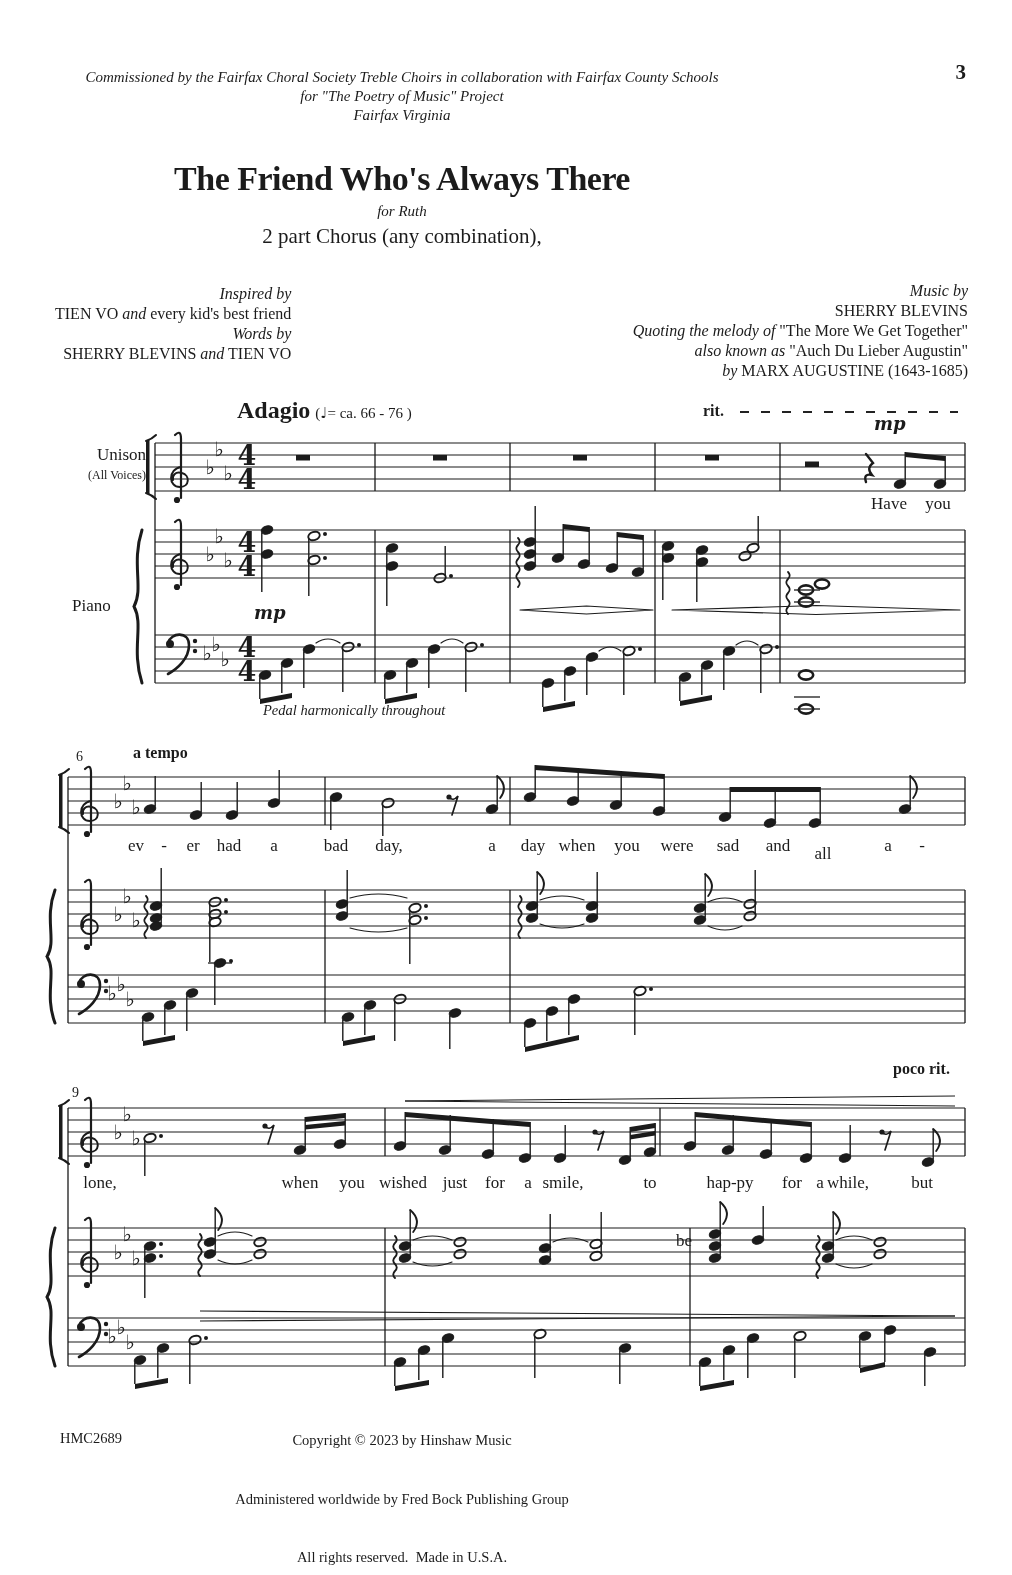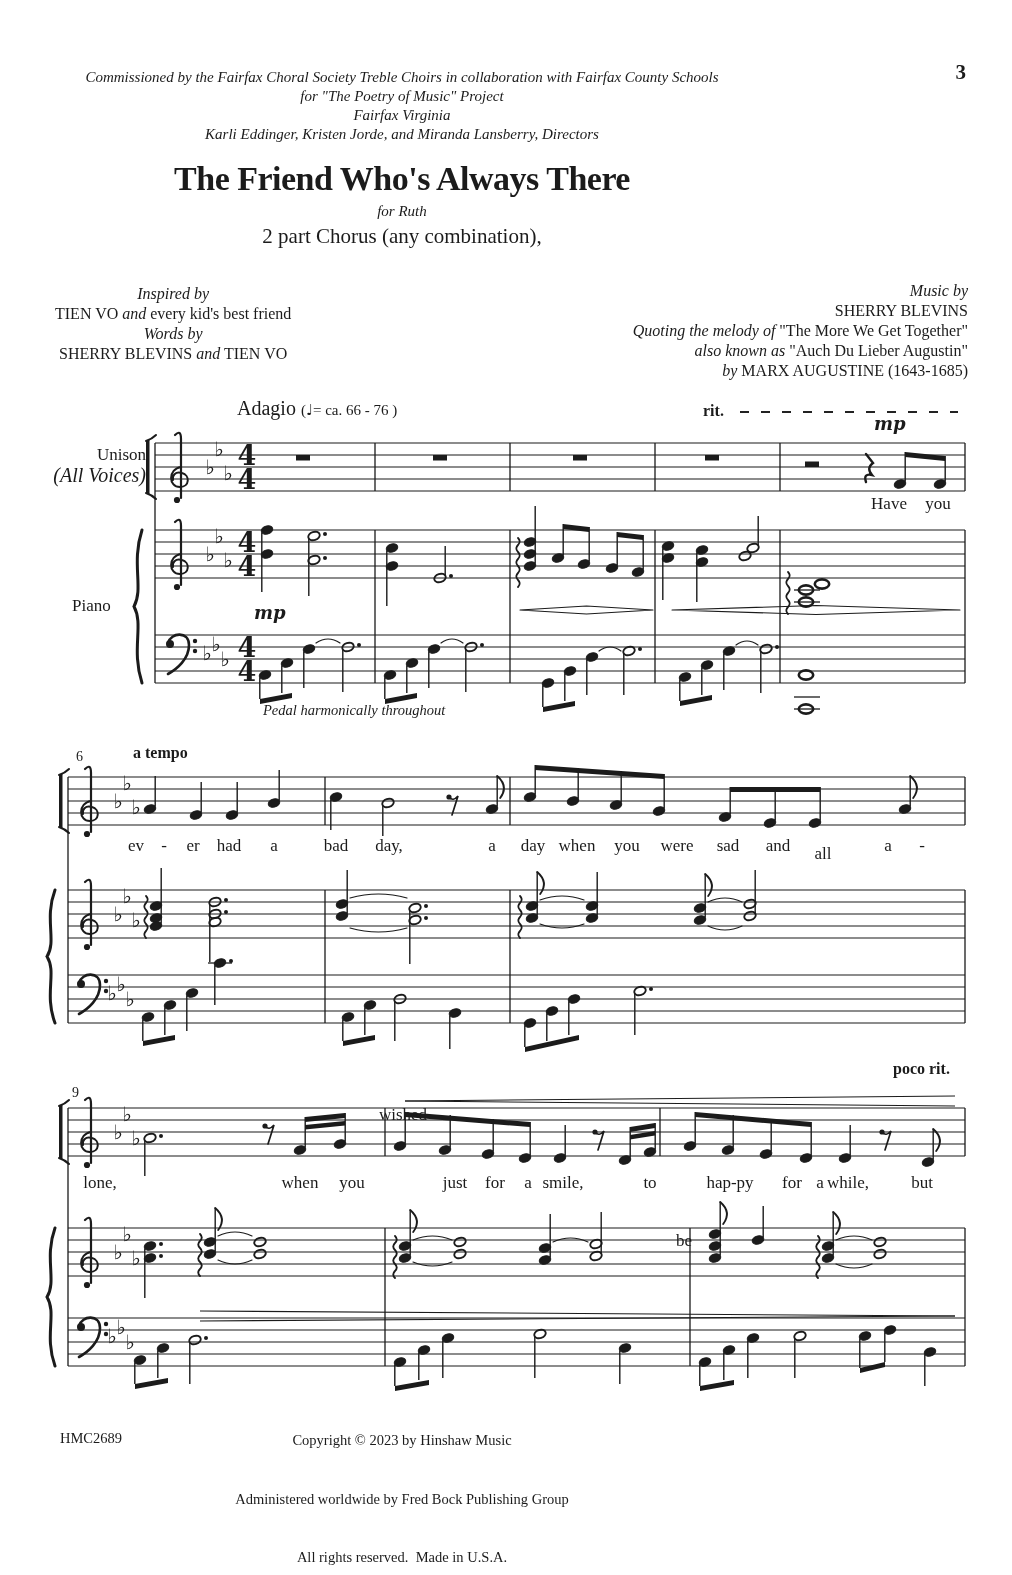--- a/index.html
+++ b/index.html
@@ -7,30 +7,30 @@
         font-family:"Liberation Serif","DejaVu Serif",serif;color:#1b1b1b;overflow:hidden;}
   .abs{position:absolute;}
   .ctr{left:0;width:804px;text-align:center;}
   .hdr{font-style:italic;font-size:15px;line-height:19px;}
   .pgnum{font-size:21px;font-weight:bold;}
   .title{font-size:34px;font-weight:bold;letter-spacing:-.5px;}
   .forruth{font-style:italic;font-size:15px;}
   .chorus{font-size:21px;line-height:26px;}
   .cred{font-size:16px;line-height:20px;}
   .cred .it{font-style:italic;}
-  .credL{left:55px;top:284px;text-align:center;}
+  .credL{left:55px;top:284px;text-align:right;}
   .credR{right:44px;top:281px;text-align:right;}
   .tempo{left:237px;top:397px;display:flex;align-items:baseline;gap:5px;}
-  .adagio{font-weight:normal;font-size:20px;}
+  .adagio{font-weight:bold;font-size:24px;}
   .metr{font-size:15px;}
   .mus{font-family:"DejaVu Sans",sans-serif;}
   .bold16{font-weight:bold;font-size:16px;}
   .dyn{font-family:"DejaVu Serif",serif;font-style:italic;font-weight:bold;font-size:18px;}
   .stafflabel{font-size:17px;line-height:20px;}
-  .stafflabel .it{font-style:italic;font-size:20px;}
+  .stafflabel .it{font-size:12px;}
   .pedal{font-style:italic;font-size:14.5px;}
   .mnum{font-size:14px;}
   .lyric{position:absolute;transform:translateX(-50%);font-size:17px;white-space:nowrap;}
   .ritdash{height:2px;background:repeating-linear-gradient(90deg,#222 0 9px,transparent 9px 21px);}
   .footer{font-size:14.5px;line-height:19.5px;white-space:pre-wrap;}
   .hmc{font-size:14.5px;}
   svg{position:absolute;left:0;top:0;}
 </style>
 </head>
 <body>
@@ -524,21 +524,20 @@
       <line x1="884.8" y1="1332.5" x2="884.8" y2="1362" stroke="#1b1b1b" stroke-width="1.4"></line>
       <polygon points="860,1368 885,1362 885,1367 860,1373" fill="#1b1b1b"></polygon>
       <ellipse cx="930" cy="1352" rx="5.9" ry="4.1" transform="rotate(-18 930 1352)" fill="#1b1b1b" stroke="#1b1b1b" stroke-width="1"></ellipse>
       <line x1="924.8" y1="1354.5" x2="924.8" y2="1386" stroke="#1b1b1b" stroke-width="1.4"></line>
     </svg>
 
   <div class="abs ctr hdr" style="top:68px">
     <div>Commissioned by the Fairfax Choral Society Treble Choirs in collaboration with Fairfax County Schools</div>
     <div>for "The Poetry of Music" Project</div>
     <div>Fairfax Virginia</div>
-    <div>Karli Eddinger, Kristen Jorde, and Miranda Lansberry, Directors</div>
   </div>
   <div class="abs pgnum" style="right:46px;top:60px">3</div>
 
   <div class="abs ctr title" style="top:160px">The Friend Who's Always There</div>
   <div class="abs ctr forruth" style="top:203px">for Ruth</div>
   <div class="abs ctr chorus" style="top:223px">2 part Chorus (any combination),</div>
 
   <div class="abs cred credL">
     <div class="it">Inspired by</div>
     <div><span>TIEN VO</span> <span class="it">and</span> <span>every kid's best friend</span></div>
@@ -589,21 +588,21 @@
       <span class="lyric" style="left: 627px; top: 836px;">you</span>
       <span class="lyric" style="left: 677px; top: 836px;">were</span>
       <span class="lyric" style="left: 728px; top: 836px;">sad</span>
       <span class="lyric" style="left: 778px; top: 836px;">and</span>
       <span class="lyric" style="left: 823px; top: 844px;">all</span>
       <span class="lyric" style="left: 888px; top: 836px;">a</span>
       <span class="lyric" style="left: 922px; top: 836px;">-</span>
       <span class="lyric" style="left: 100px; top: 1173px;">lone,</span>
       <span class="lyric" style="left: 300px; top: 1173px;">when</span>
       <span class="lyric" style="left: 352px; top: 1173px;">you</span>
-      <span class="lyric" style="left: 403px; top: 1105px;">wished</span>
+      <span class="lyric" style="left: 403px; top: 1173px;">wished</span>
       <span class="lyric" style="left: 455px; top: 1173px;">just</span>
       <span class="lyric" style="left: 495px; top: 1173px;">for</span>
       <span class="lyric" style="left: 528px; top: 1173px;">a</span>
       <span class="lyric" style="left: 563px; top: 1173px;">smile,</span>
       <span class="lyric" style="left: 650px; top: 1173px;">to</span>
       <span class="lyric" style="left: 684px; top: 1231px;">be</span>
       <span class="lyric" style="left: 730px; top: 1173px;">hap-py</span>
       <span class="lyric" style="left: 792px; top: 1173px;">for</span>
       <span class="lyric" style="left: 820px; top: 1173px;">a</span>
       <span class="lyric" style="left: 848px; top: 1173px;">while,</span>

